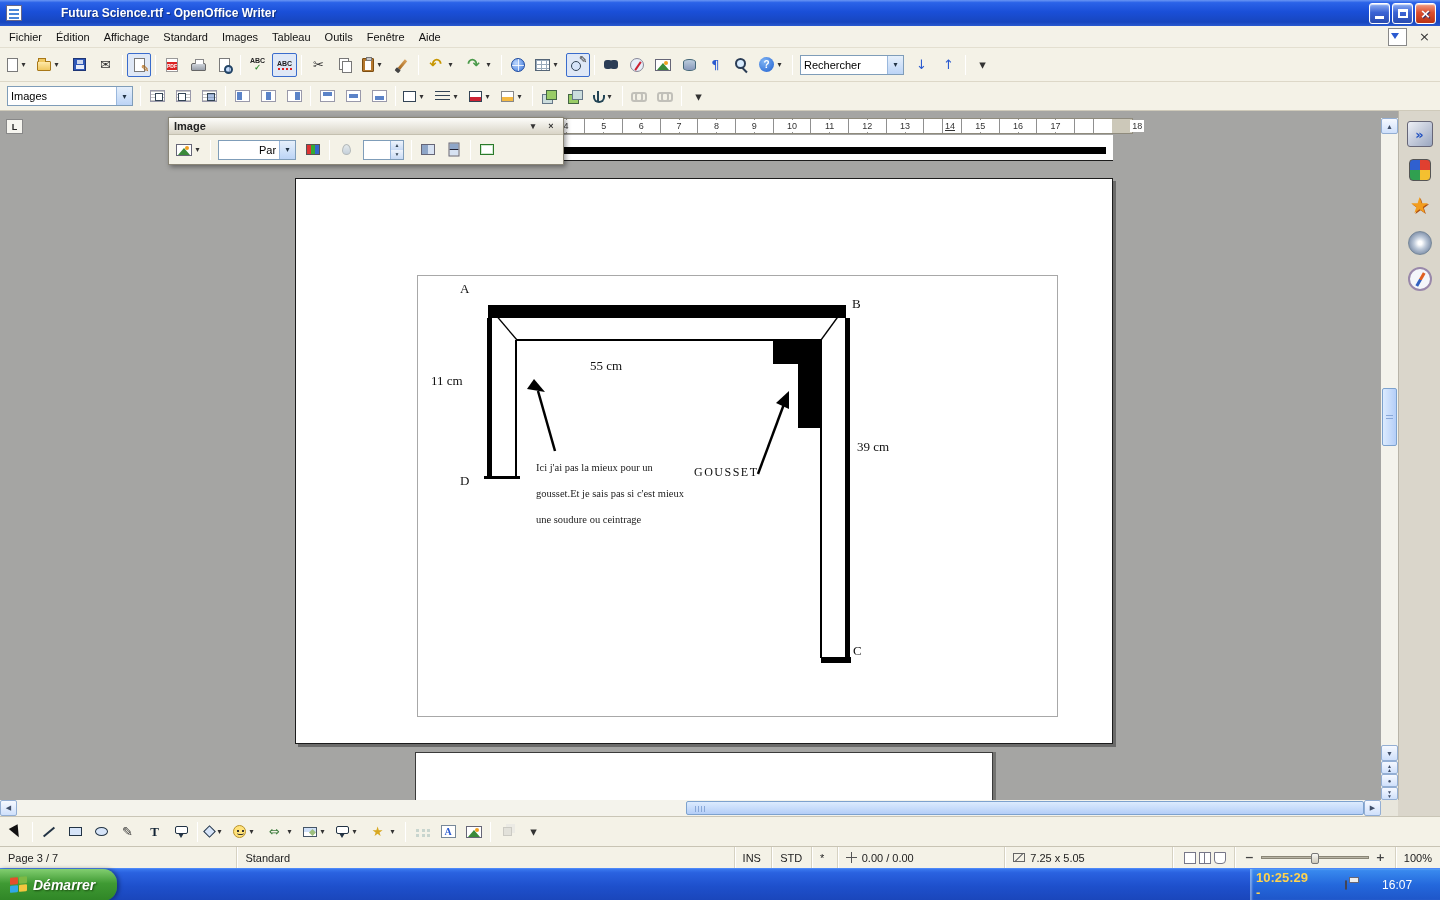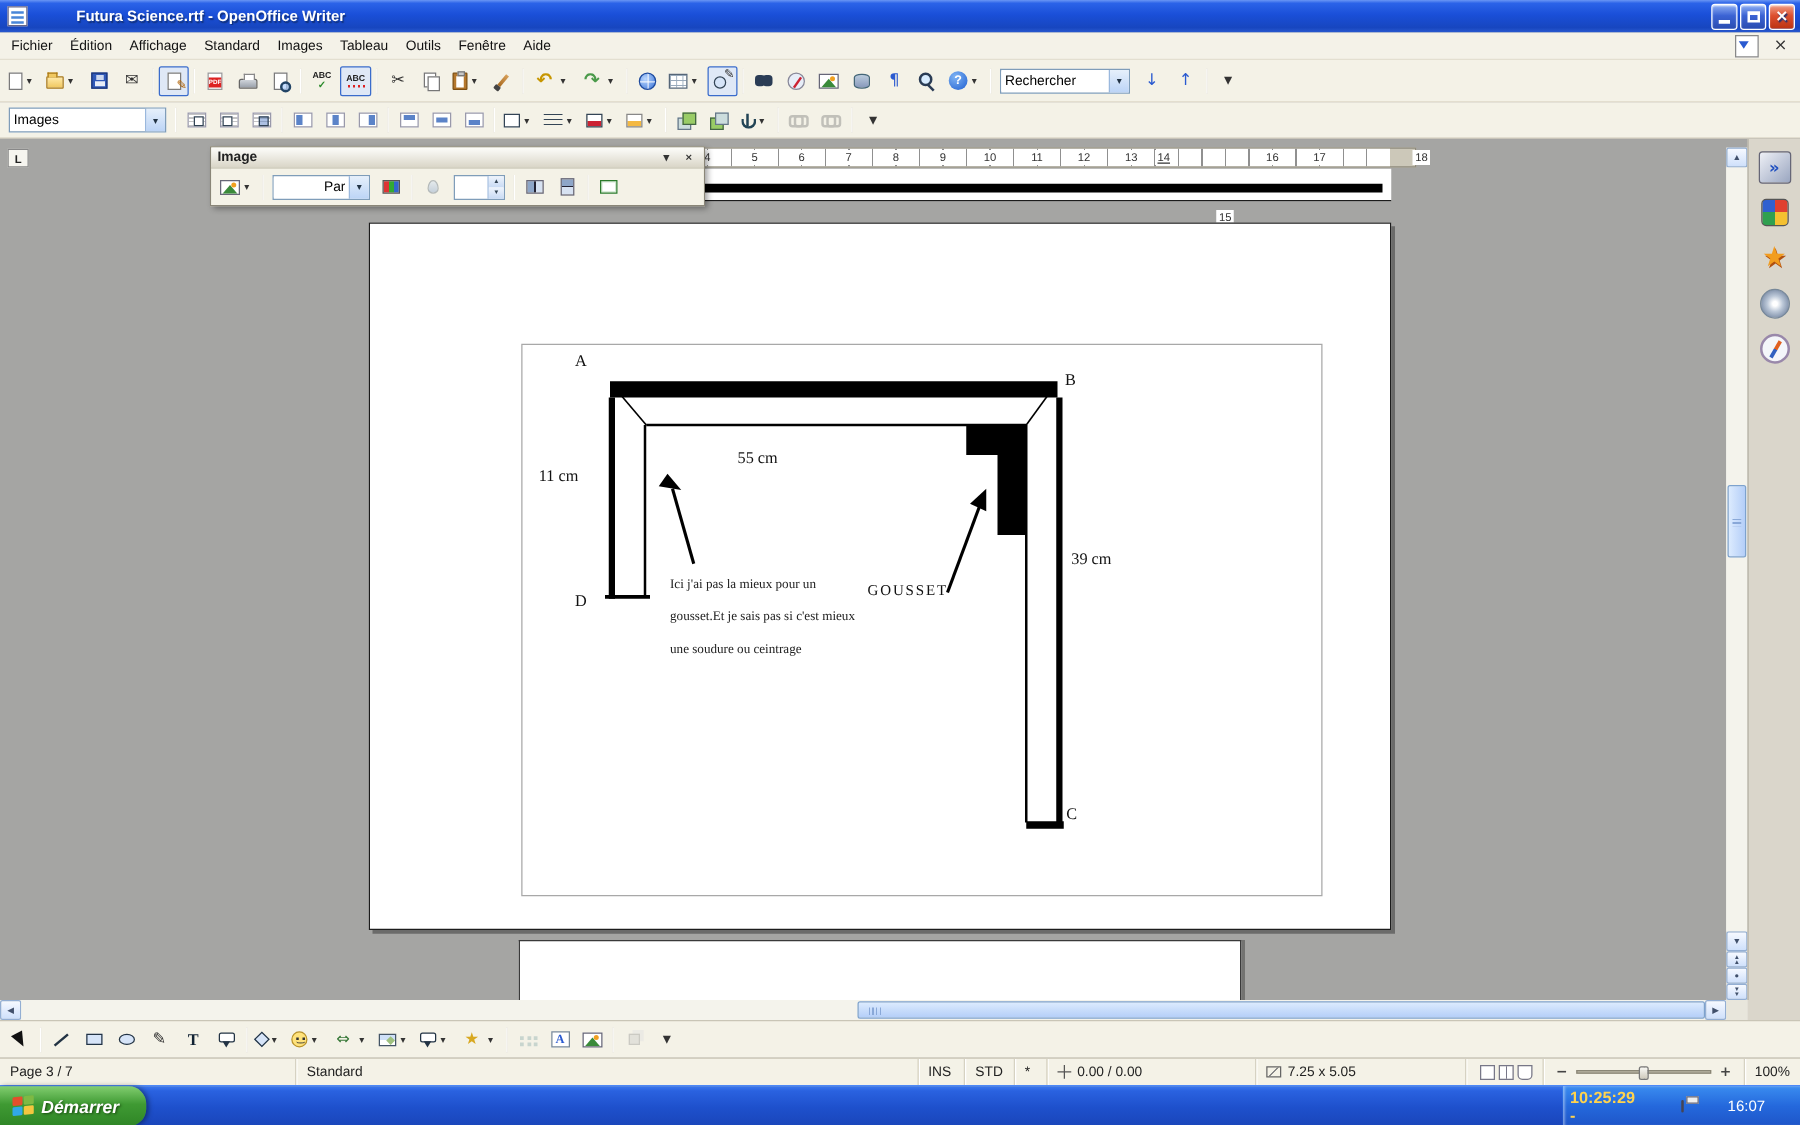--- a/index.html
+++ b/index.html
@@ -528,22 +528,22 @@
           <span class="rnum" style="left: 284px;">4</span>
           <span class="rnum" style="left: 321.66px;">5</span>
           <span class="rnum" style="left: 359.32px;">6</span>
           <span class="rnum" style="left: 396.98px;">7</span>
           <span class="rnum" style="left: 434.64px;">8</span>
           <span class="rnum" style="left: 472.3px;">9</span>
           <span class="rnum" style="left: 509.96px;">10</span>
           <span class="rnum" style="left: 547.62px;">11</span>
           <span class="rnum" style="left: 585.28px;">12</span>
           <span class="rnum" style="left: 622.94px;">13</span>
-          <span class="rnum" style="left: 649px; text-decoration: underline;">14</span>
-          <span class="rnum" style="left: 698.26px; margin-top: 48px;">15</span>
+          <span class="rnum" style="left: 668px; text-decoration: underline;">14</span>
+          <span class="rnum" style="left: 698.26px;">15</span>
           <span class="rnum" style="left: 735.92px;">16</span>
           <span class="rnum" style="left: 773.58px;">17</span>
           <span class="rnum" style="left: 811.24px; margin-left: 44px;">18</span>
         </div>
     </div>
 
     <div id="page2frag">
       <div id="p2bar"></div>
     </div>
 

